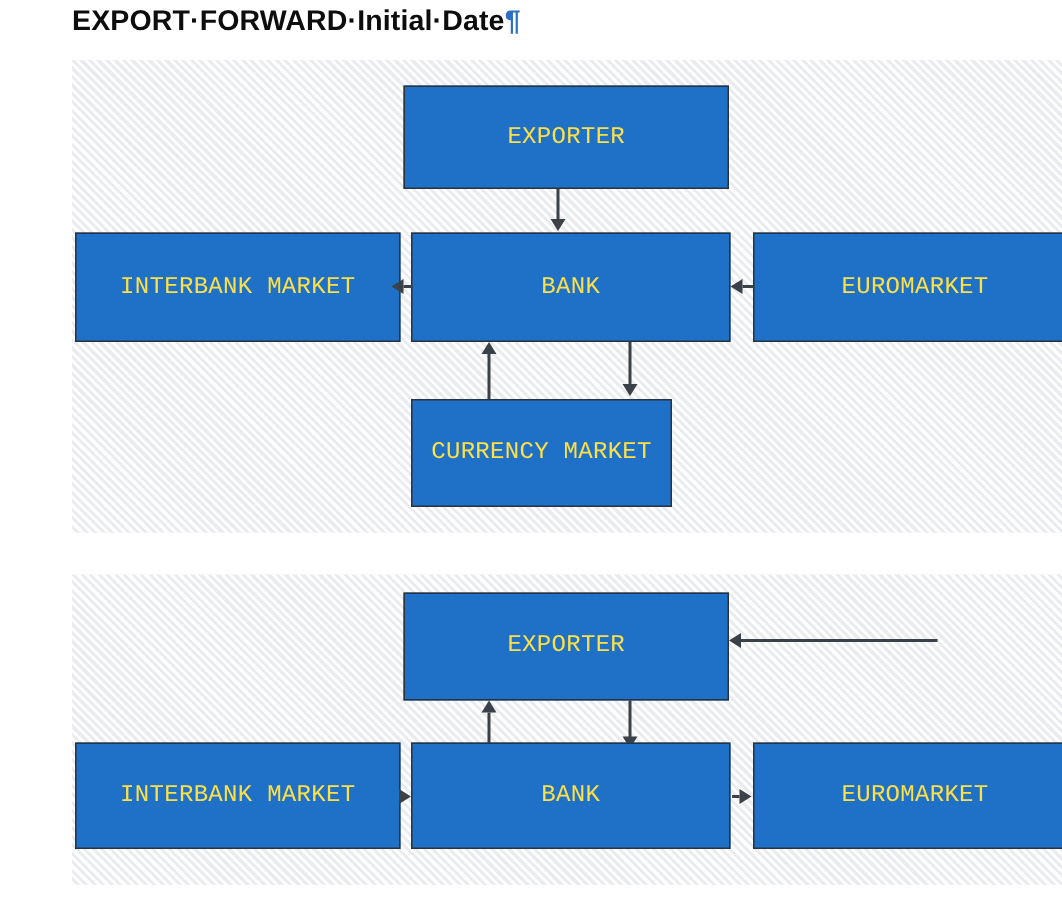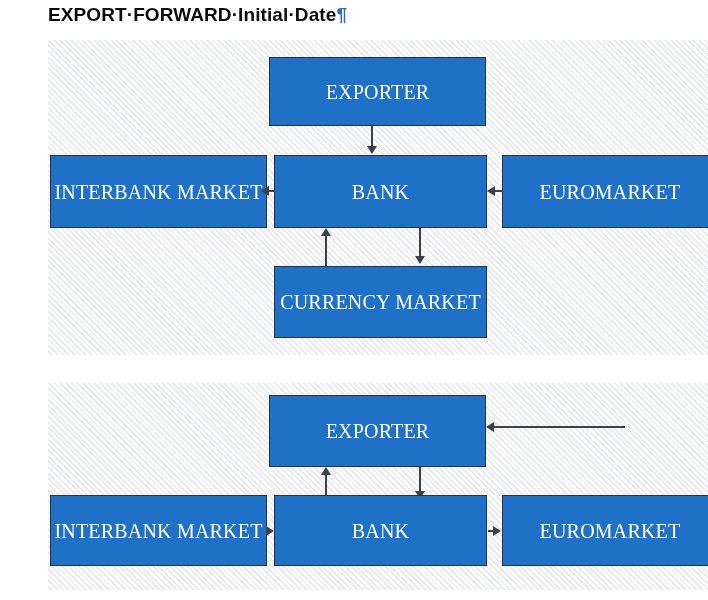--- a/index.html
+++ b/index.html
@@ -46,23 +46,23 @@
       repeating-linear-gradient(-45deg, rgba(255,255,255,0.5) 0px, rgba(255,255,255,0.5) 2px, rgba(236,238,241,0.5) 2px, rgba(236,238,241,0.5) 4px);
   }
   .node {
     position: absolute;
     background: #1f71c7;
     border: 1.5px solid #27333d;
     box-sizing: border-box;
     display: flex;
     align-items: center;
     justify-content: center;
-    color: #ffffff;
-    font-family: Liberation Serif, serif;
-    font-size: 20px;
+    color: #fde047;
+    font-family: Liberation Mono, monospace;
+    font-size: 16px;
     letter-spacing: 0.2px;
     text-align: center;
     line-height: 1.1;
   }
   .conn {
     position: absolute;
     background: #3a4148;
   }
   .conn.v { width: 2px; }
   .conn.h { height: 2px; }
@@ -127,21 +127,21 @@
 
     <div class="conn h" style="left:447px; top:150px; width:8px;"></div>
     <div class="arrowhead left" style="left:439px; top:146px;"></div>
 
     <div class="conn v" style="left:277px; top:196px; height:30px;"></div>
     <div class="arrowhead up" style="left:273px; top:188px;"></div>
 
     <div class="conn v" style="left:371px; top:188px; height:30px;"></div>
     <div class="arrowhead down" style="left:367px; top:216px;"></div>
 
-    <div class="node" style="left:226px; top:226px; width:213px; height:72px;text-align:right;">
+    <div class="node" style="left:226px; top:226px; width:174px; height:72px;text-align:right;">
       <span>CURRENCY MARKET</span>
     </div>
 
   </div>
 
 
   <div class="canvas" style="top:383px; height:207px; width:672px;">
 
     <div class="node" style="left:221px; top:12px; width:217px; height:72px;">
       <span>EXPORTER</span>

